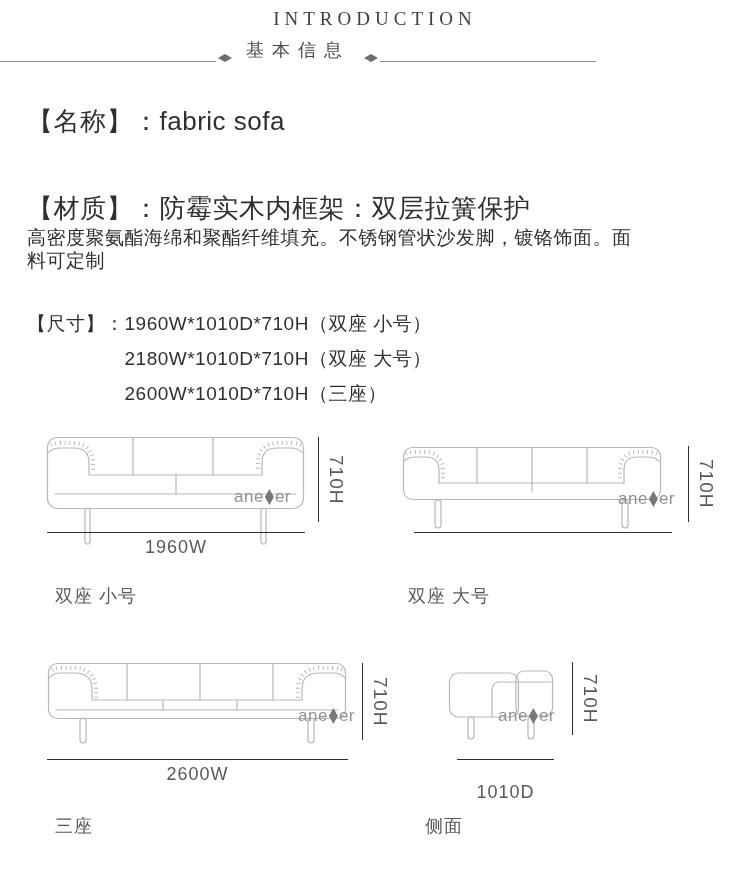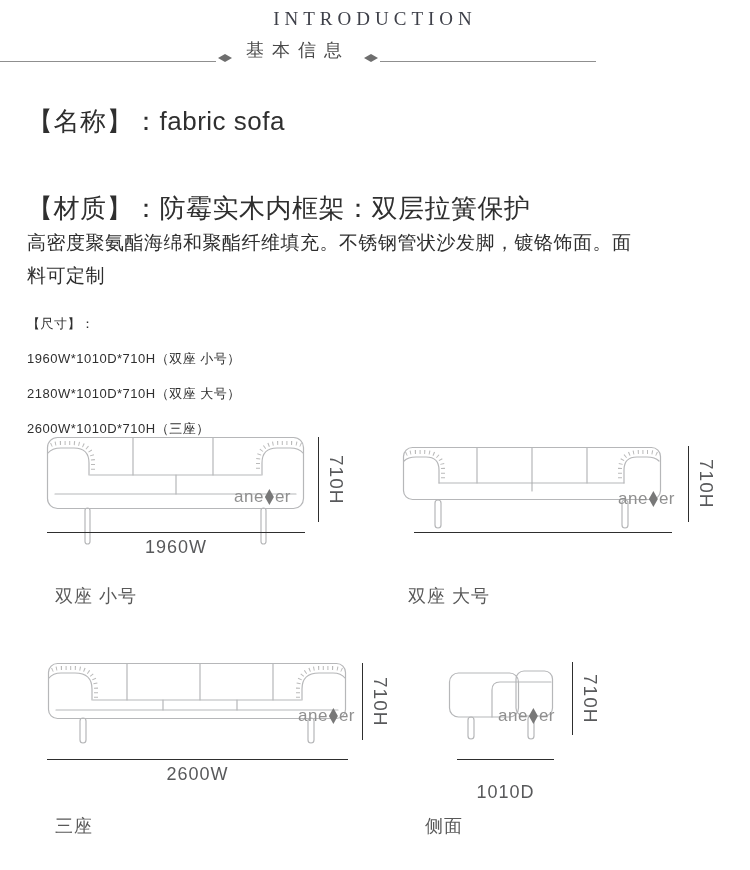--- a/index.html
+++ b/index.html
@@ -22,22 +22,22 @@
     width:14px;height:8px;background:#6e6e6e;flex:0 0 auto;
     clip-path:polygon(50% 0,100% 50%,50% 100%,0 50%);
   }
   .diamond.left{margin-left:2px;}
   .diamond.right{margin-right:2px;}
   .subtitle{
     flex:0 0 auto;margin:0 14px;font-size:18px;letter-spacing:8px;color:#4a4a4a;
   }
   
   .field{position:absolute;left:27px;font-size:26px;color:#2f2f2f;letter-spacing:.5px;white-space:nowrap;}
-  .para{position:absolute;left:27px;width:618px;font-size:19px;color:#2f2f2f;letter-spacing:.5px;line-height:33px;}
-  .sizes{position:absolute;left:27px;top:306px;display:flex;align-items:flex-start;font-size:13px;color:#2f2f2f;letter-spacing:.5px;flex-direction:column;}
+  .para{position:absolute;left:27px;width:618px;font-size:19px;color:#2f2f2f;letter-spacing:.5px;line-height:23px;}
+  .sizes{position:absolute;left:27px;top:306px;display:flex;align-items:flex-start;font-size:19px;color:#2f2f2f;letter-spacing:.5px;}
   .sizes .size-label{line-height:35px;white-space:nowrap;}
   .sizes .size-line{line-height:35px;white-space:nowrap;}
   
   .drawing{position:absolute;}
   .drawing svg{display:block;}
   .line-art{stroke:#b6b7b9;stroke-width:1.2;fill:none;stroke-linecap:round;}
   .stitch{stroke:#a9a9a9;stroke-width:4;stroke-dasharray:1 3.6;fill:none;opacity:.8;}
   .vline{position:absolute;width:0;border-left:1.6px solid #2e2e2e;}
   .hline{position:absolute;height:0;border-top:1.6px solid #2e2e2e;}
   .vlabel-box{position:absolute;display:flex;align-items:center;justify-content:center;}

